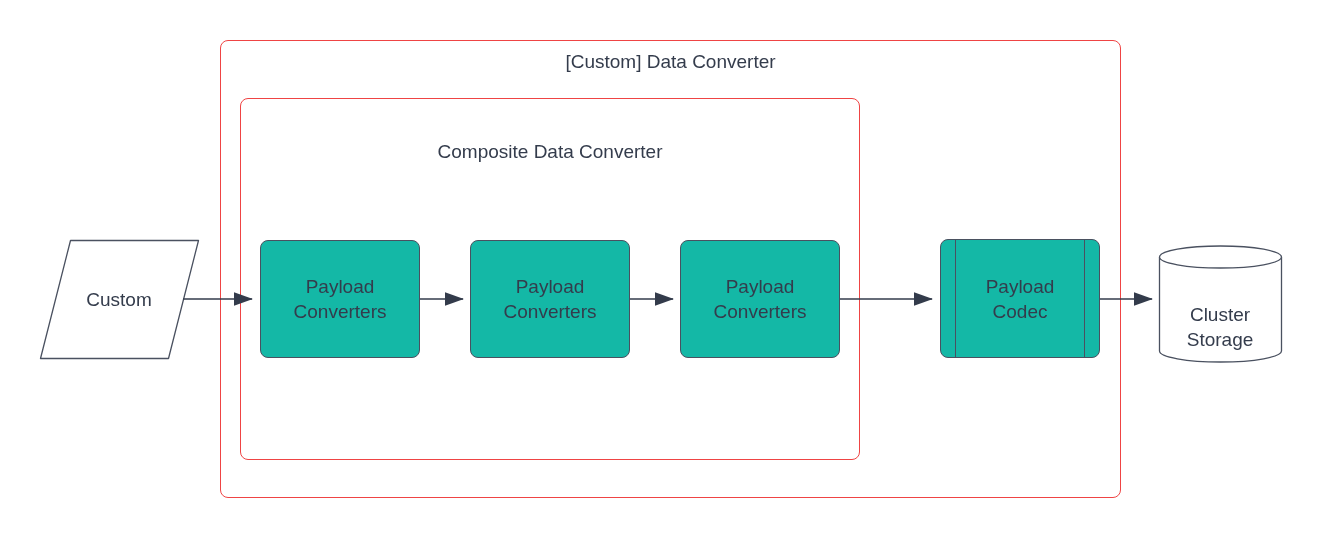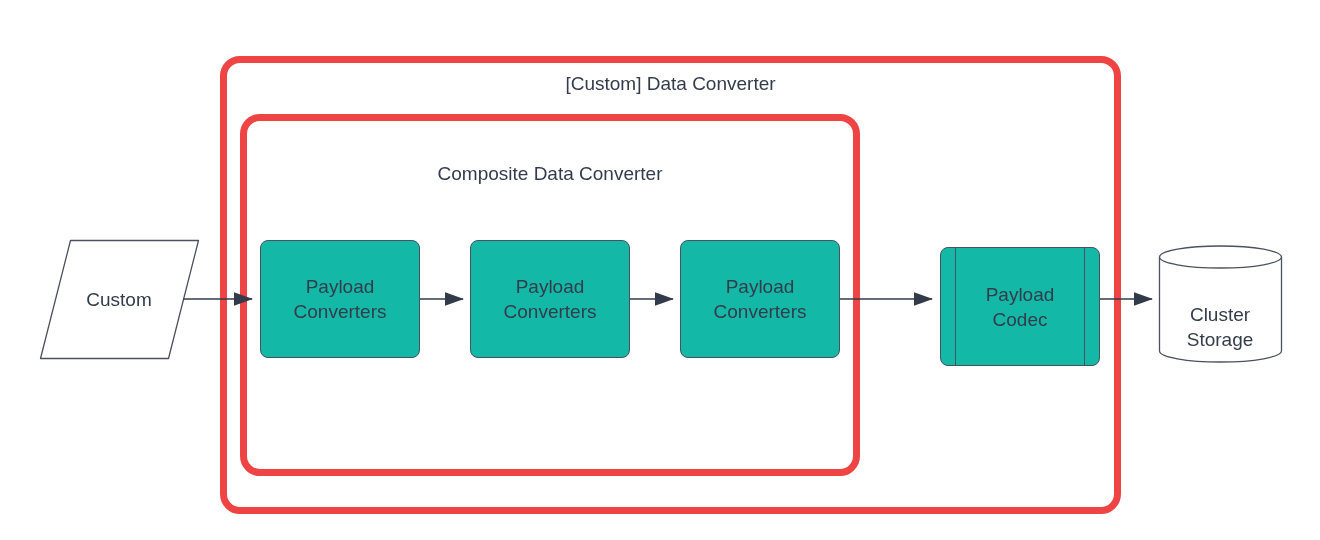--- a/index.html
+++ b/index.html
@@ -11,25 +11,24 @@
   .canvas {
     position: relative;
     width: 1320px;
     height: 540px;
     background: #ffffff;
     overflow: hidden;
     color: #343c4c;
   }
   .group {
     position: absolute;
-    border: 7px solid #ef4444;
-    border-radius: 20px;
+    border: 1px solid #ef4444;
+    border-radius: 8px;
     background: transparent;
     box-sizing: border-box;
-    margin-top: 16px;
   }
   .group-title {
     position: absolute;
     left: 0;
     width: 100%;
     text-align: center;
     font-size: 19px;
     line-height: 22px;
     color: #343c4c;
     white-space: nowrap;
@@ -116,21 +115,21 @@
   </div>
 
   <div class="node" style="left:470px; top:240px; width:160px; height:118px;">
     <div class="node-label wrap-narrow">Payload Converters</div>
   </div>
 
   <div class="node" style="left:680px; top:240px; width:160px; height:118px;">
     <div class="node-label wrap-narrow">Payload Converters</div>
   </div>
 
-  <div class="node" style="left:940px; top:247px; width:160px; height:119px;justify-content:center;">
+  <div class="node" style="left:940px; top:239px; width:160px; height:119px;justify-content:center;">
     <div class="codec-bar" style="left:14px;"></div>
     <div class="codec-bar" style="right:14px;"></div>
     <div class="node-label wrap-codec">Payload Codec</div>
   </div>
 
   <div class="label-overlay" style="left:1160px; top:252px; width:120px; height:102px;">
     <div class="wrap-storage">Cluster Storage</div>
   </div>
 
 </div>

